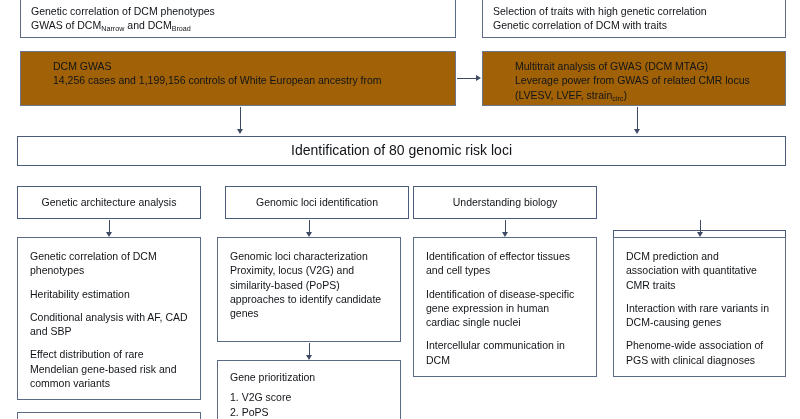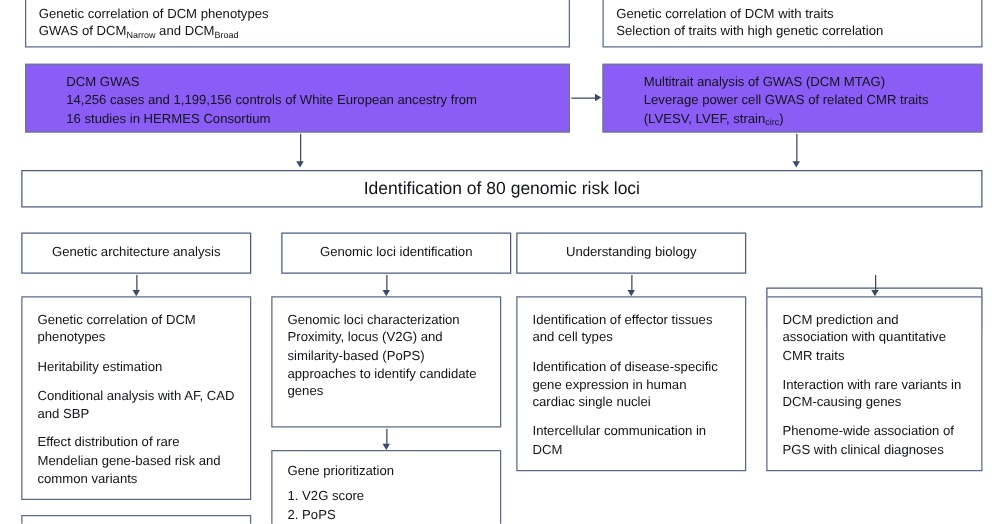--- a/index.html
+++ b/index.html
@@ -18,21 +18,21 @@
   }
   .box {
     position: absolute;
     border: 1.3px solid #5b6b85;
     background: #ffffff;
     color: #111418;
     font-size: 10.5px;
     line-height: 1.36;
     padding: 7px 10px;
   }
-  .box.filled { background: #8b5cf6; border-color: #6a7790; padding-left: 32px; }
+  .box.filled { background: #a16207; border-color: #6a7790; padding-left: 32px; }
   .box.thick { border-width: 1.5px; border-color: #4a5c7a; }
   .box.center {
     display: flex; align-items: center; justify-content: center;
     text-align: center;
     padding: 4px 8px;
   }
   .p { margin: 0 0 9px 0; }
   .p:last-child { margin-bottom: 0; }
   .p.tight { margin-bottom: 0; }
   .title-line { margin: 0; }
@@ -67,33 +67,32 @@
 <body>
 
 <div id="canvas">
 
   <div class="box" style="left:20px; top:-8px; width:436px; height:46px; padding-top:11px;">
     <p class="title-line">Genetic correlation of DCM phenotypes</p>
     <p class="title-line"><span>GWAS of DCM</span><sub>Narrow</sub><span> and DCM</span><sub>Broad</sub></p>
   </div>
 
   <div class="box" style="left:482px; top:-8px; width:304px; height:46px; padding-top:11px;">
+    <p class="title-line">Selection of traits with high genetic correlation</p>
     <p class="title-line">Genetic correlation of DCM with traits</p>
-    <p class="title-line">Selection of traits with high genetic correlation</p>
   </div>
 
   <div class="box filled" style="left:20px; top:51px; width:436px; height:55px;">
     <p class="title-line">DCM GWAS</p>
     <p class="title-line">14,256 cases and 1,199,156 controls of White European ancestry from</p>
-    <p class="title-line">16 studies in HERMES Consortium</p>
   </div>
 
   <div class="box filled" style="left:482px; top:51px; width:304px; height:55px;">
     <p class="title-line">Multitrait analysis of GWAS (DCM MTAG)</p>
-    <p class="title-line">Leverage power cell GWAS of related CMR traits</p>
+    <p class="title-line">Leverage power from GWAS of related CMR locus</p>
     <p class="title-line"><span>(LVESV, LVEF, strain</span><sub>circ</sub><span>)</span></p>
   </div>
 
   <div class="arrow" style="left:457px; top:78px;">
     <div class="shaft-h" style="width:20px;"></div>
     <div class="head-r" style="left:19px; top:-3px;"></div>
   </div>
 
   <div class="arrow" style="left:240px; top:107px;">
     <div class="shaft-v" style="height:23px;"></div>

